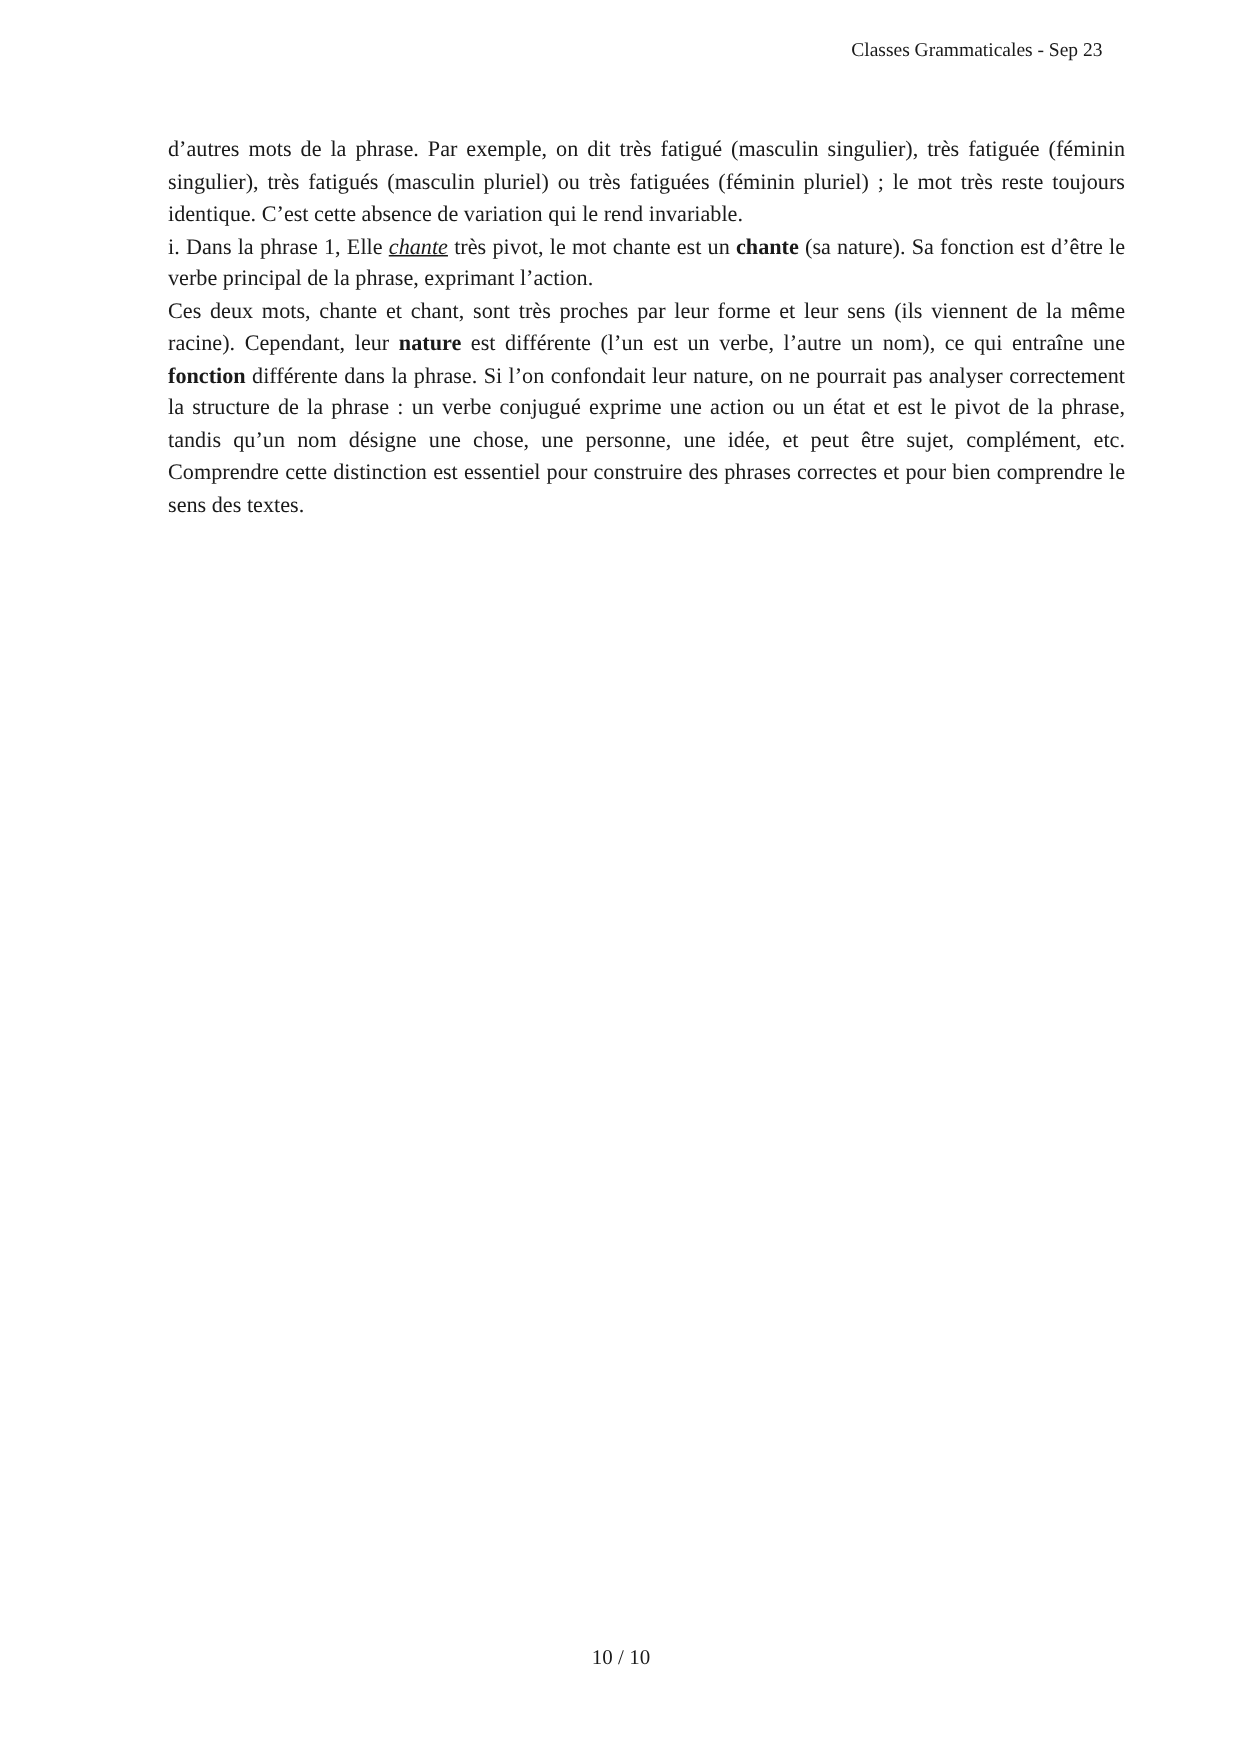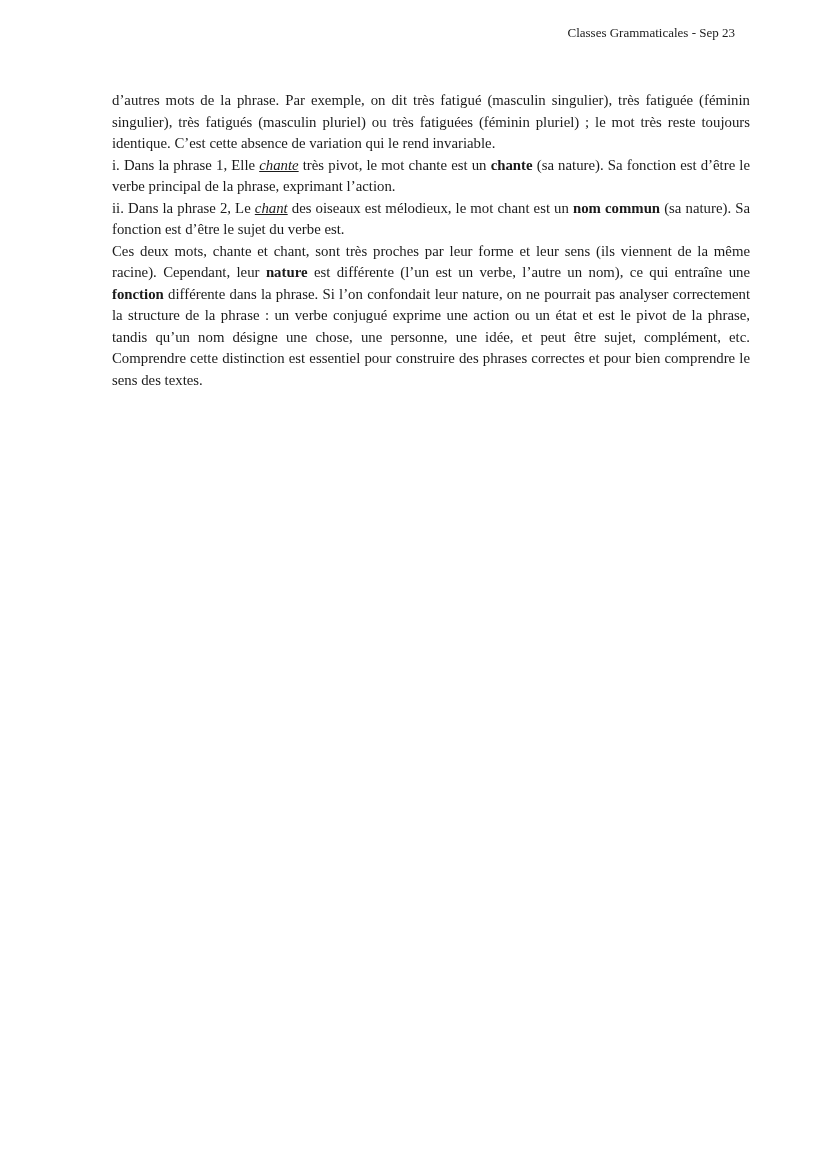--- a/index.html
+++ b/index.html
@@ -62,18 +62,20 @@
 
 <div class="page">
 
   <div class="header">
     <span>Classes Grammaticales - Sep 23</span>
   </div>
 
   <div class="body-text">
     <p class="p1"><span class="run-normal">d’autres mots de la phrase. Par exemple, on dit très fatigué (masculin singulier), très fatiguée (féminin singulier), très fatigués (masculin pluriel) ou très fatiguées (féminin pluriel) ; le mot très reste toujours identique. C’est cette absence de variation qui le rend invariable.</span></p>
     <p class="p3 indent"><span class="run-normal">i. Dans la phrase 1, Elle </span><span class="run-italic">chante</span><span class="run-normal"> très pivot, le mot chante est un </span><span class="run-bold">chante</span><span class="run-normal"> (sa nature). Sa fonction est d’être le verbe principal de la phrase, exprimant l’action.</span></p>
-    <p class="p4 indent"><span class="run-normal">ii. Dans la phrase 2, Le </span><span class="run-italic">chant</span><span class="run-normal"> des oiseaux est mélodieux, le mot chant est un </span><span class="run-bold">nom commun</span><span class="run-normal"> (sa nature). Sa fonction est d’être le sujet du verbe est.</span></p>
     <p class="p5"><span class="run-normal">Ces deux mots, chante et chant, sont très proches par leur forme et leur sens (ils viennent de la même racine). Cependant, leur </span><span class="run-bold">nature</span><span class="run-normal"> est différente (l’un est un verbe, l’autre un nom), ce qui entraîne une </span><span class="run-bold">fonction</span><span class="run-normal"> différente dans la phrase. Si l’on confondait leur nature, on ne pourrait pas analyser correctement la structure de la phrase : un verbe conjugué exprime une action ou un état et est le pivot de la phrase, tandis qu’un nom désigne une chose, une personne, une idée, et peut être sujet, complément, etc. Comprendre cette distinction est essentiel pour construire des phrases correctes et pour bien comprendre le sens des textes.</span></p>
   </div>
 
+  <div class="footer">
+    <span>10 / 10</span>
+  </div>
 
 </div>
 
 </body></html>

